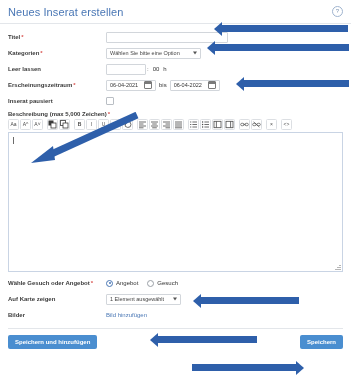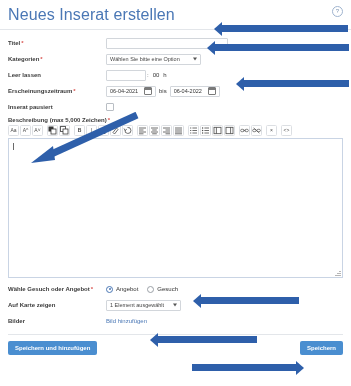--- a/index.html
+++ b/index.html
@@ -17,21 +17,21 @@
     color: #333333;
   }
 
   
   .page-header {
     position: relative;
     padding: 6px 8px 5px 8px;
     border-bottom: 1px solid #e3e6ea;
   }
   .page-title {
-    font-size: 16px;
+    font-size: 11px;
     color: #4a77b5;
     font-weight: 400;
     letter-spacing: .1px;
   }
   .help-icon {
     position: absolute;
     right: 8px;
     top: 6px;
     width: 9px;
     height: 9px;

